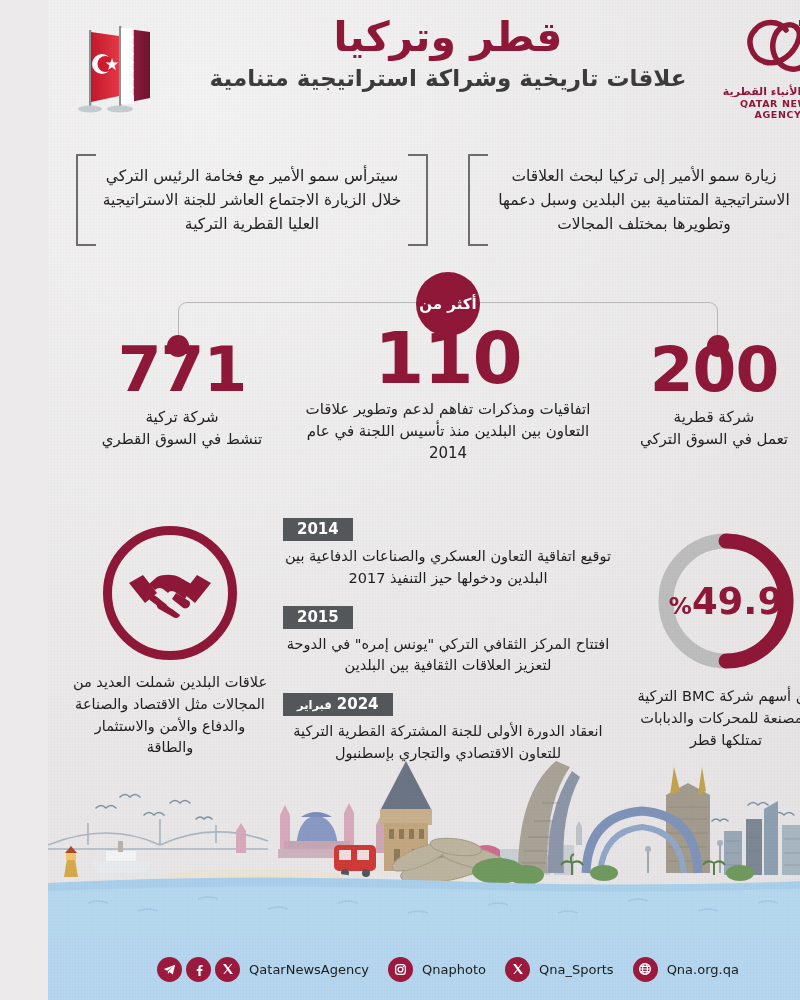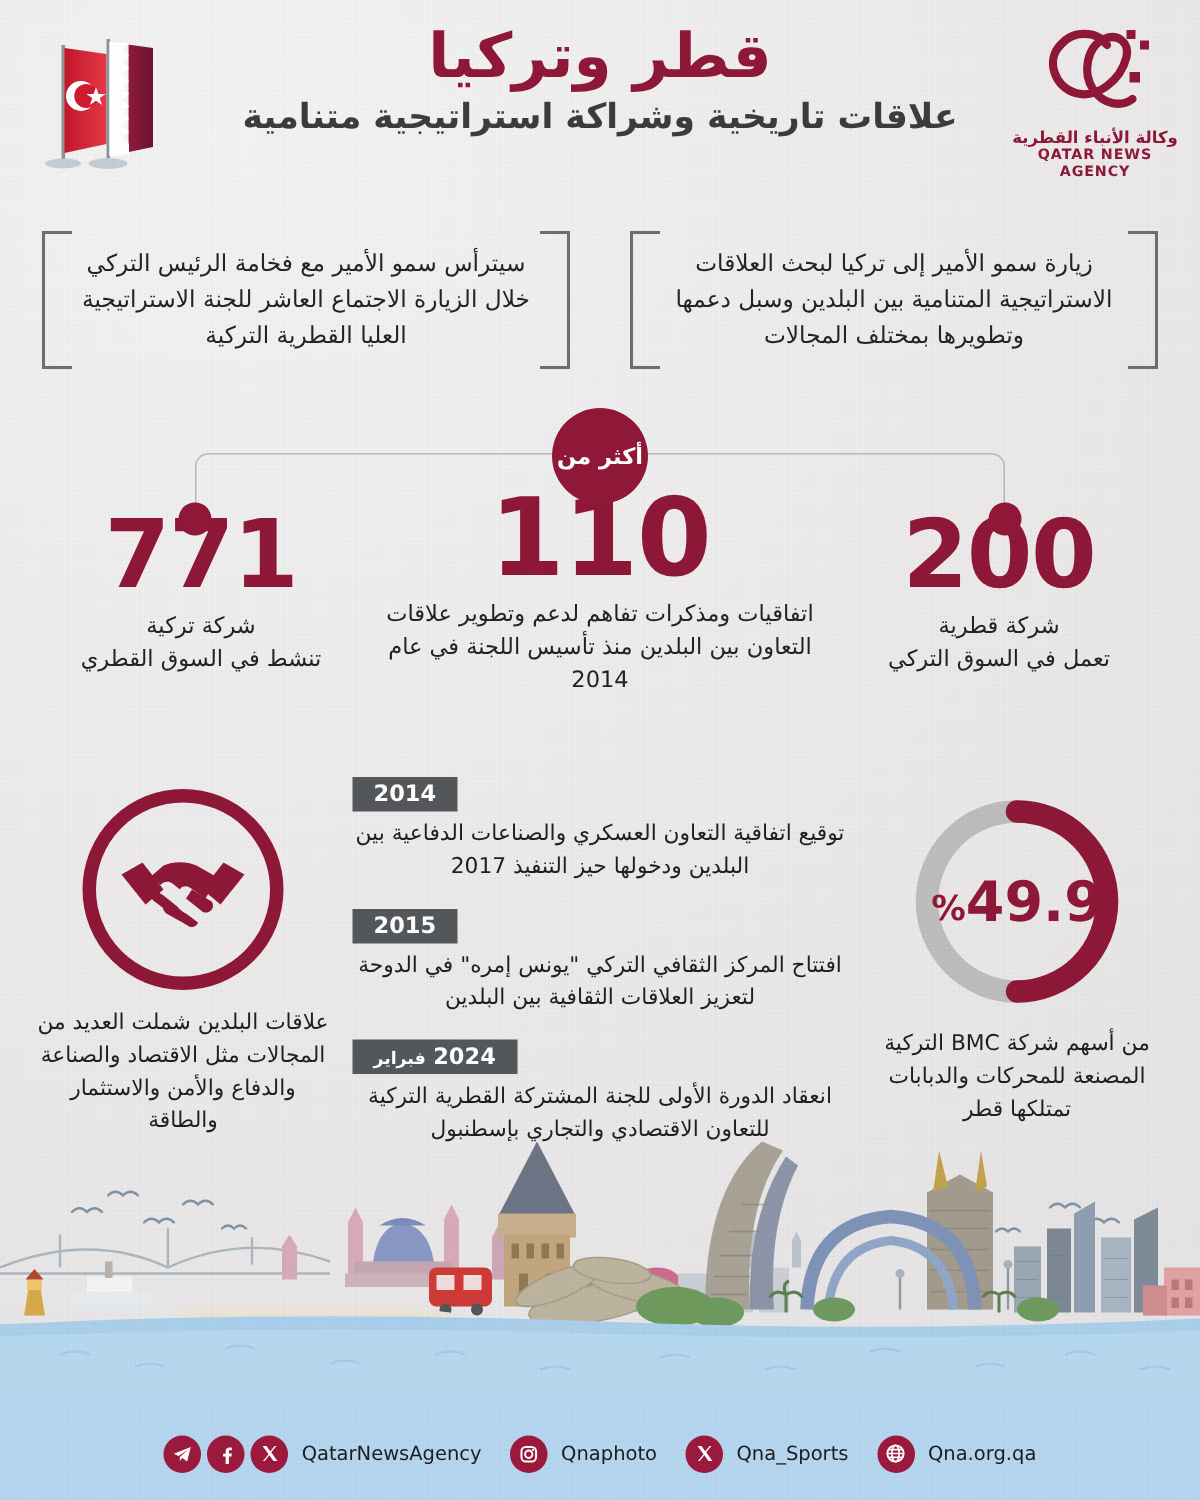--- a/index.html
+++ b/index.html
@@ -7,20 +7,21 @@
   body {
     font-family:"DejaVu Sans","Liberation Sans",sans-serif;
     background:#eceaea;
     position:relative;
     overflow:hidden;
   }
   .page {
     position:absolute; inset:0;
     background:
       radial-gradient(circle at 20% 10%, #f3f2f2 0%, #e9e7e7 60%, #e3e1e1 100%);
+    margin-left: 48px;
   }
   .page::after{
     content:""; position:absolute; inset:0; pointer-events:none;
     background-image:
       repeating-linear-gradient(0deg, rgba(0,0,0,.012) 0 1px, transparent 1px 3px),
       repeating-linear-gradient(90deg, rgba(0,0,0,.012) 0 1px, transparent 1px 3px);
     opacity:.9;
   }
 
   

